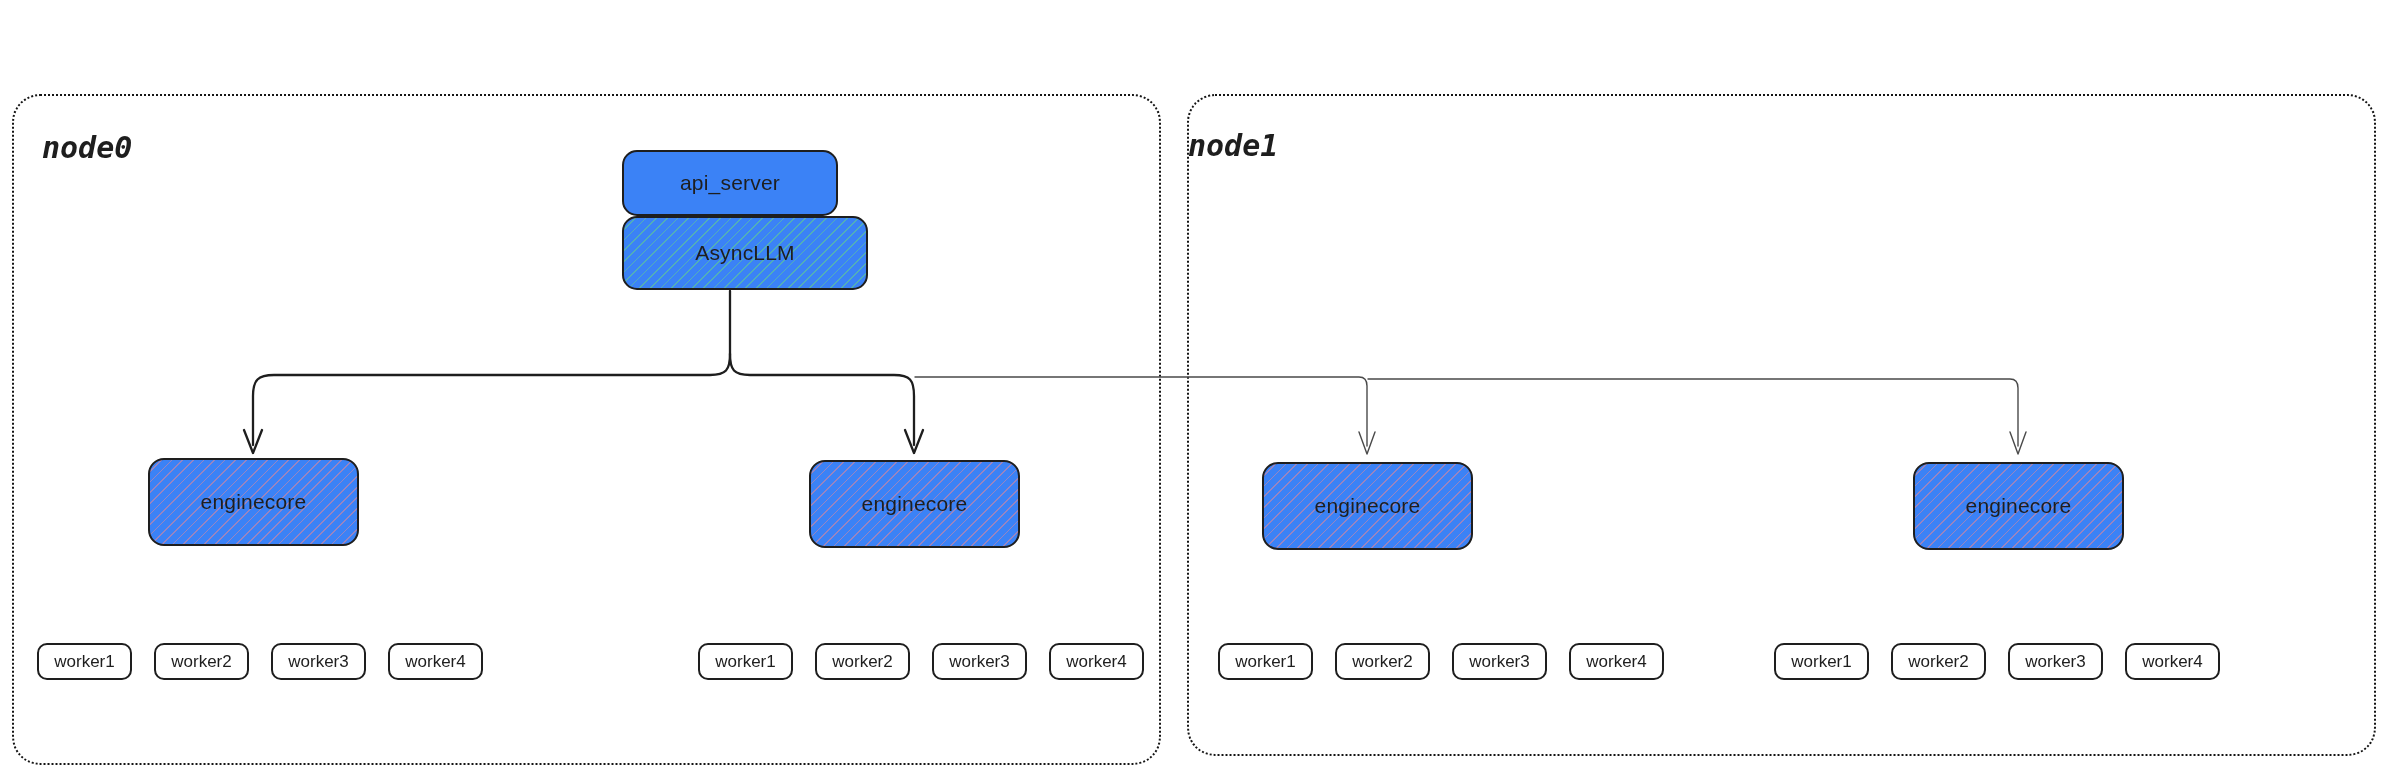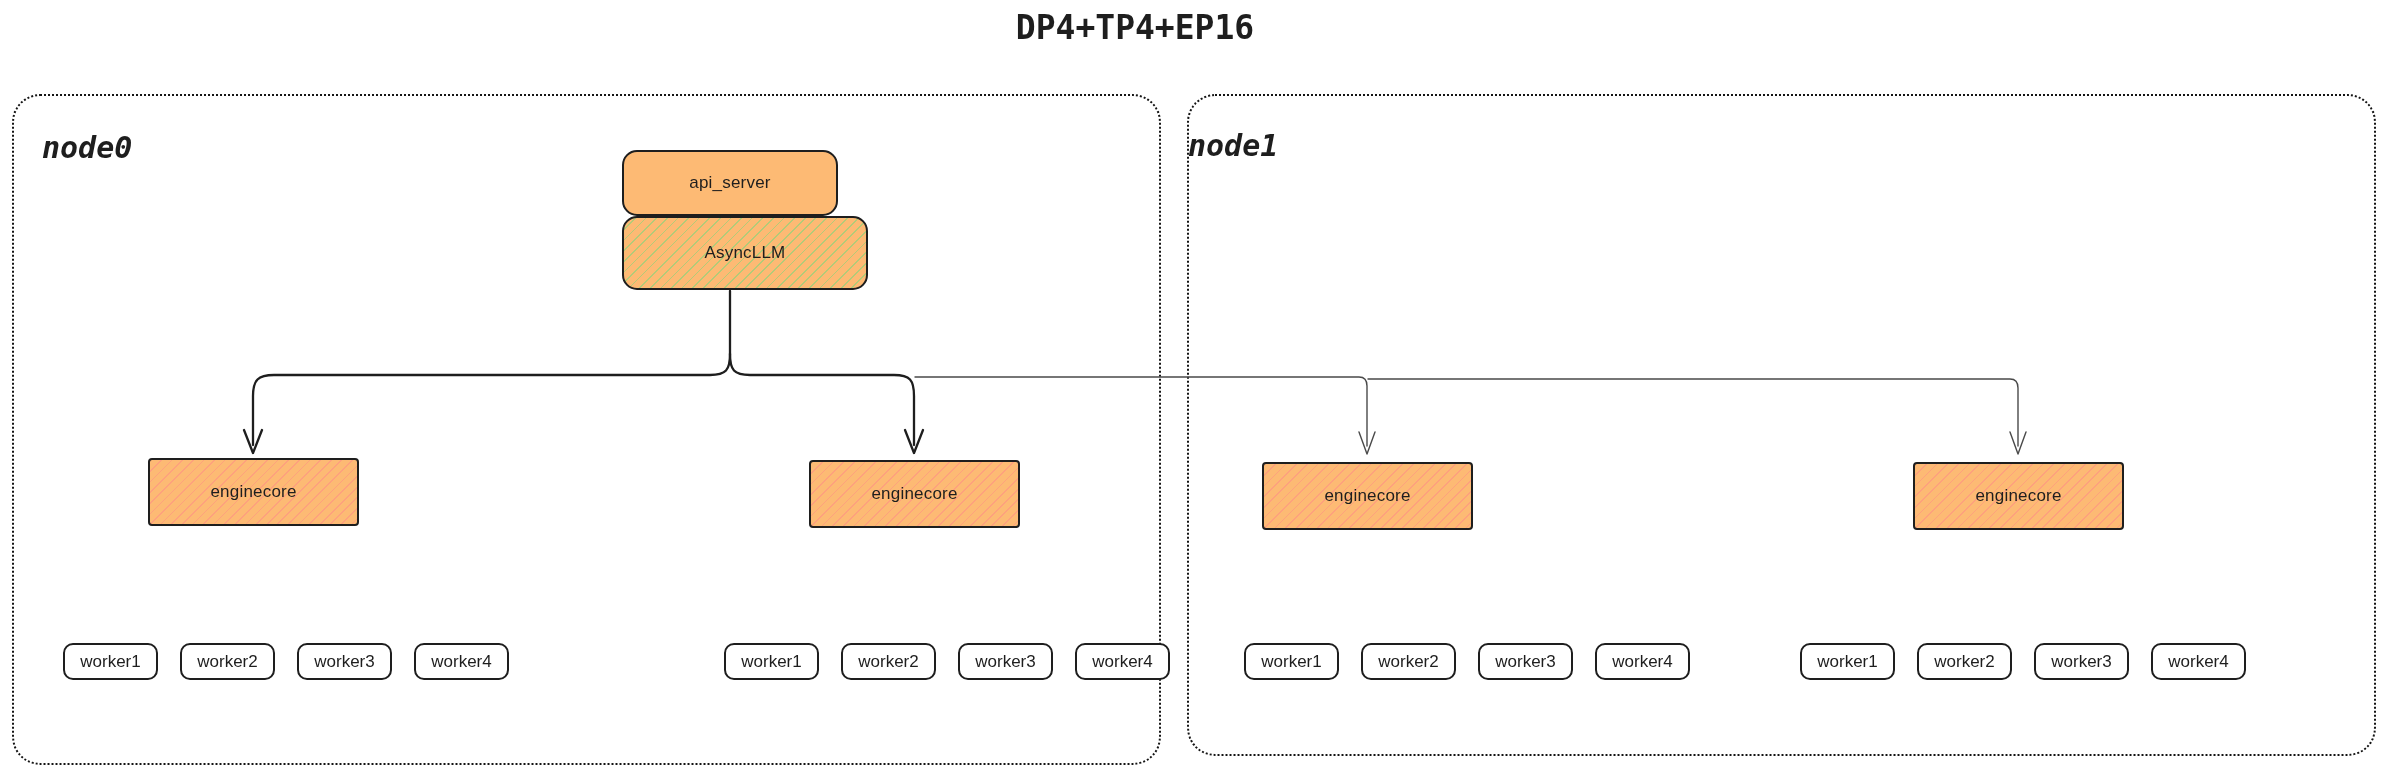--- a/index.html
+++ b/index.html
@@ -35,46 +35,46 @@
     font-size:30px;
     white-space:nowrap;
     font-style:italic;
   }
   .node0-label{left:42px;top:130px;}
   .node1-label{left:1188px;top:128px;}
   .box{
     position:absolute;
     box-sizing:border-box;
     border:2px solid #1e1e1e;
-    background:#fdba74;
+    background:#3b82f6;
     display:flex;align-items:center;justify-content:center;
-    font-size:17px;
+    font-size:21px;
     letter-spacing:0.2px;
     white-space:nowrap;
   }
   .api-server{left:622px;top:150px;width:216px;height:66px;border-radius:15px;z-index:2;}
   .async-llm{
     left:622px;top:216px;width:246px;height:74px;border-radius:15px;z-index:1;
     background-image:repeating-linear-gradient(135deg,
       rgba(105,219,124,0.50) 0px, rgba(105,219,124,0.50) 1.2px,
       transparent 1.2px, transparent 7.5px);
   }
   .enginecore{
-    width:211px;height:68px;border-radius:4px;
+    width:211px;height:88px;border-radius:16px;
     background-image:repeating-linear-gradient(135deg,
       rgba(255,135,135,0.48) 0px, rgba(255,135,135,0.48) 1.2px,
       transparent 1.2px, transparent 7.5px);
   }
   .ec1{left:148px;top:458px;}
   .ec2{left:809px;top:460px;}
   .ec3{left:1262px;top:462px;}
   .ec4{left:1913px;top:462px;}
   .worker-group{
     position:absolute;top:643px;
-    display:flex;gap:22px;margin-left:26px;
+    display:flex;gap:22px;
   }
   .wg1{left:37px;}
   .wg2{left:698px;}
   .wg3{left:1218px;}
   .wg4{left:1774px;}
   .worker{
     box-sizing:border-box;
     width:95px;height:37px;
     border:2px solid #1e1e1e;border-radius:10px;
     background:#fff;
@@ -84,21 +84,20 @@
   .connector-layer{
     position:absolute;left:0;top:0;width:2383px;height:773px;
     pointer-events:none;
   }
 </style>
 </head>
 <body>
 
 <div class="canvas">
 
-  <div class="diagram-title">DP4+TP4+EP16</div>
 
   <div class="node node0"></div>
   <div class="node node1"></div>
   <div class="node-label node0-label">node0</div>
   <div class="node-label node1-label">node1</div>
 
   <svg class="connector-layer" viewBox="0 0 2383 773" xmlns="http://www.w3.org/2000/svg">
     <g fill="none" stroke="#1e1e1e" stroke-width="2.3" stroke-linecap="round" stroke-linejoin="round">
       <path d="M730 291 L730 354"></path>
       <path d="M730 354 C730 370 726 375 710 375 L274 375 C258 375 253 380 253 396 L253 445"></path>

